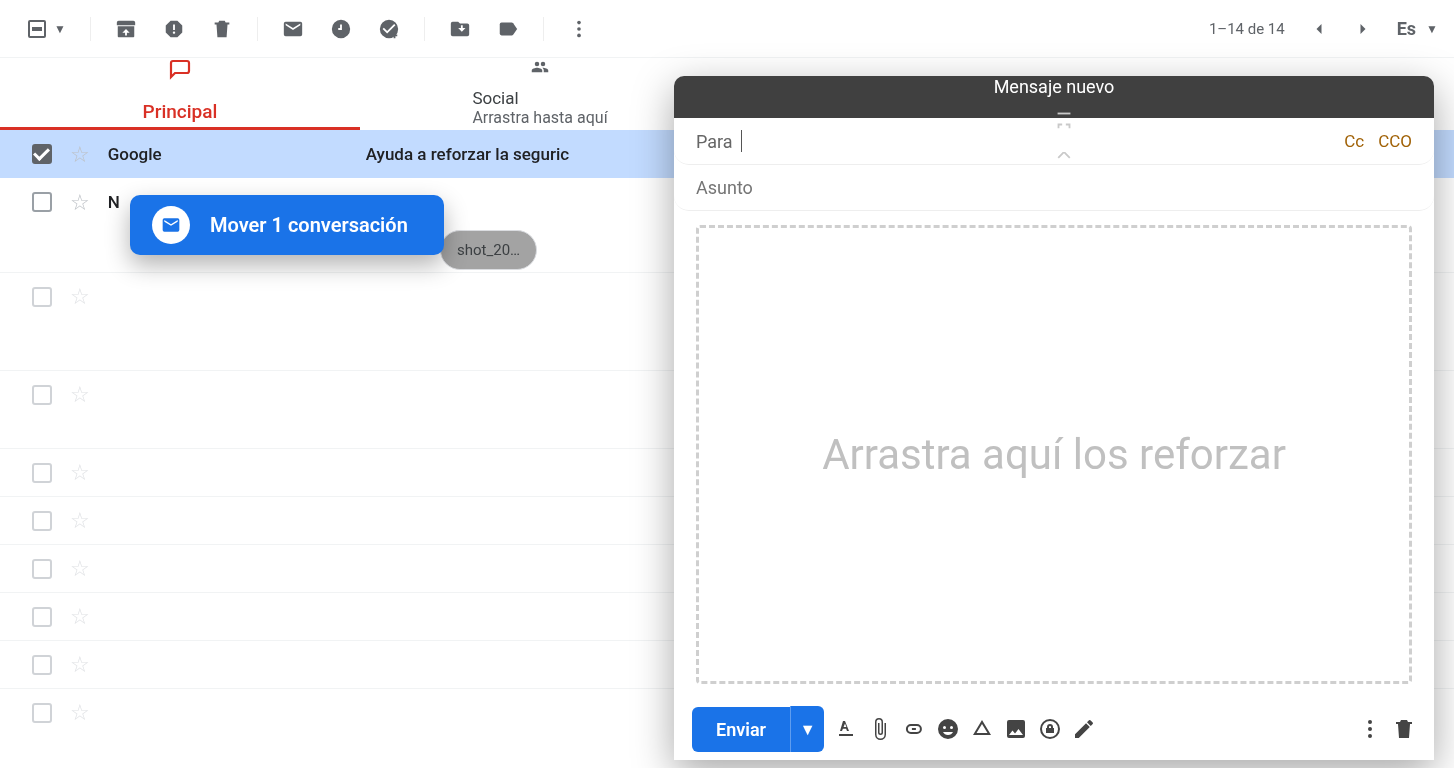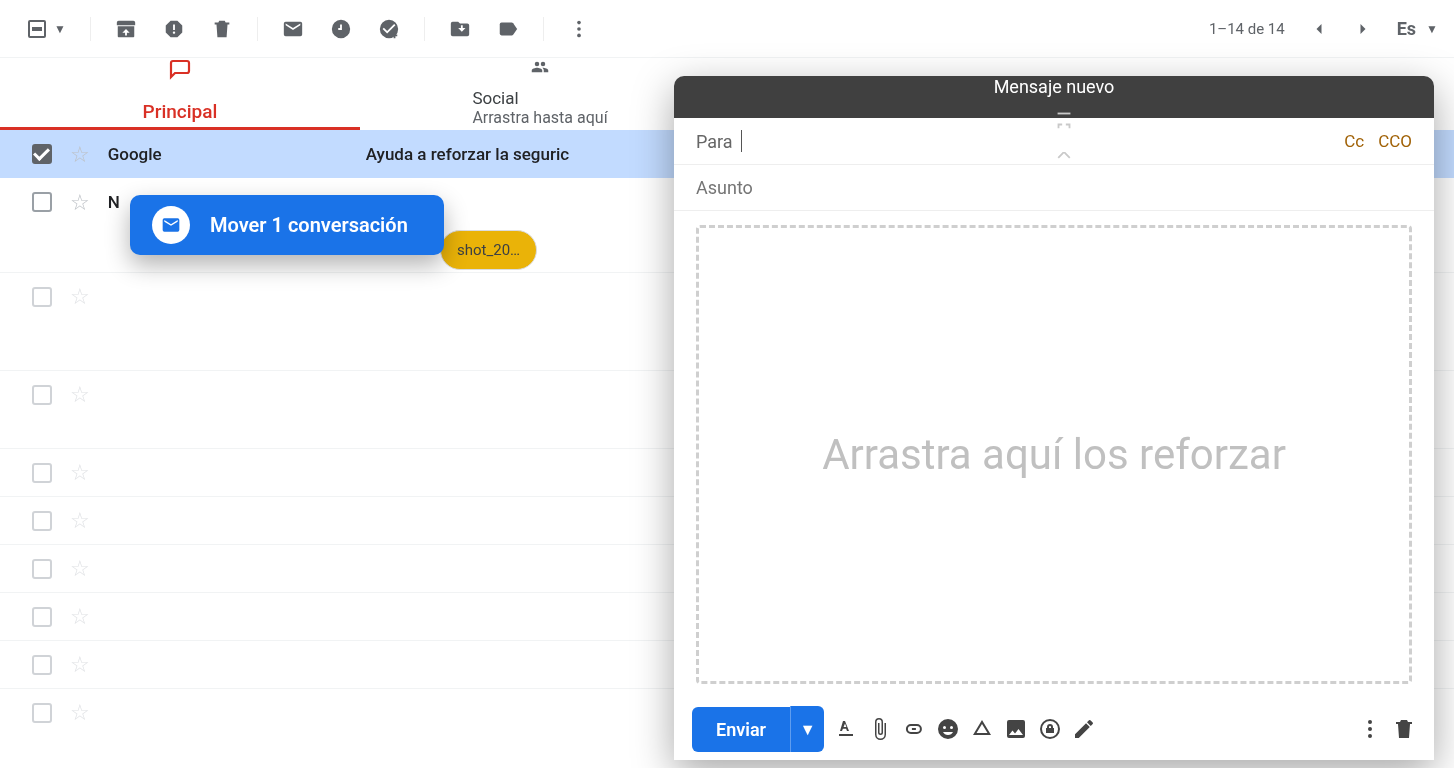--- a/index.html
+++ b/index.html
@@ -37,33 +37,33 @@
   .row.selected { background:#c2dbff; }
   .row.selected .cb { background:#5f6368; border-color:#5f6368; position:relative; }
   .row.selected .cb::after { content:""; position:absolute; left:3px; top:-1px; width:6px; height:12px; border:solid #fff; border-width:0 3px 3px 0; transform:rotate(45deg); }
   .star { color:#bdc1c6; font-size:22px; }
   .sender { width:240px; font-weight:500; }
   .subject { flex:1; font-weight:500; white-space:nowrap; overflow:hidden; text-overflow:ellipsis; }
   .row.faded .cb { border-color:#d0d3d7; }
   .row.faded .star { color:#e0e2e5; }
   .row.faded { border-top:1px solid #f1f3f4; }
 
-  .attach-chip { position:absolute; top:100px; left:440px; height:40px; border:1px solid #dadce0; border-radius:20px; padding:0 16px; display:flex; align-items:center; font-size:15px; color:#3c4043; background:#eab308; }
+  .attach-chip { position:absolute; top:100px; left:440px; height:40px; border:1px solid #dadce0; border-radius:20px; padding:0 16px; display:flex; align-items:center; font-size:15px; color:#3c4043; background:#a3a3a3; }
 
   
   .drag-pill { position:absolute; top:195px; left:130px; background:#1a73e8; color:#fff; height:60px; border-radius:10px; padding:0 36px 0 22px; display:flex; align-items:center; gap:20px; font-size:20px; font-weight:600; box-shadow:0 10px 24px rgba(0,0,0,0.3); }
   .drag-pill .mail-ic { width:38px; height:38px; background:#fff; border-radius:50%; display:flex; align-items:center; justify-content:center; }
   .drag-pill .mail-ic svg{ width:20px; height:20px; fill:#1a73e8; }
 
   
   .compose { position:absolute; right:20px; top:76px; bottom:8px; width:760px; background:#fff; border-radius:10px 10px 0 0; box-shadow:0 12px 40px rgba(0,0,0,0.35); display:flex; flex-direction:column; overflow:hidden; }
   .compose-header { background:#404040; color:#fff; height:42px; display:flex; align-items:center; padding:0 20px; font-size:18px;flex-direction:column; }
   .compose-header .spacer{flex:1;}
   .ch-ic { width:22px; height:22px; color:#c9c9c9; margin-left:20px; cursor:pointer; display:flex; align-items:center; justify-content:center; }
-  .compose-field { display:flex; align-items:center; padding:12px 22px; font-size:18px; color:#666; border-bottom:1px solid #eee; gap:8px; }
+  .compose-field { display:flex; align-items:center; padding:12px 22px; font-size:18px; color:#666; border-bottom:1px solid #eee; gap:8px;border-radius:15px; }
   .compose-field input { flex:1; border:none; outline:none; font-size:18px; }
   .cc-bcc { display:flex; gap:14px; font-size:17px; color:#a16207; }
   .compose-body { flex:1; margin:14px 22px; border:3px dashed #cfcfcf; border-radius:4px; display:flex; align-items:center; justify-content:center; font-size:42px; color:#c0c0c0; font-weight:400; }
   .compose-toolbar { height:62px; display:flex; align-items:center; padding:0 18px; gap:10px; }
   .send-btn { display:flex; align-items:center; }
   .send-main { background:#1a73e8; color:#fff; font-weight:600; font-size:18px; padding:12px 24px; border-radius:6px 0 0 6px; cursor:pointer; }
   .send-drop { background:#1a73e8; width:34px; height:46px; border-radius:0 6px 6px 0; display:flex; align-items:center; justify-content:center; color:#fff; border-left:1px solid rgba(255,255,255,0.3); cursor:pointer; }
   .ct-ic { width:24px; height:24px; color:#444; cursor:pointer; }
   .ct-spacer{flex:1;}
 

